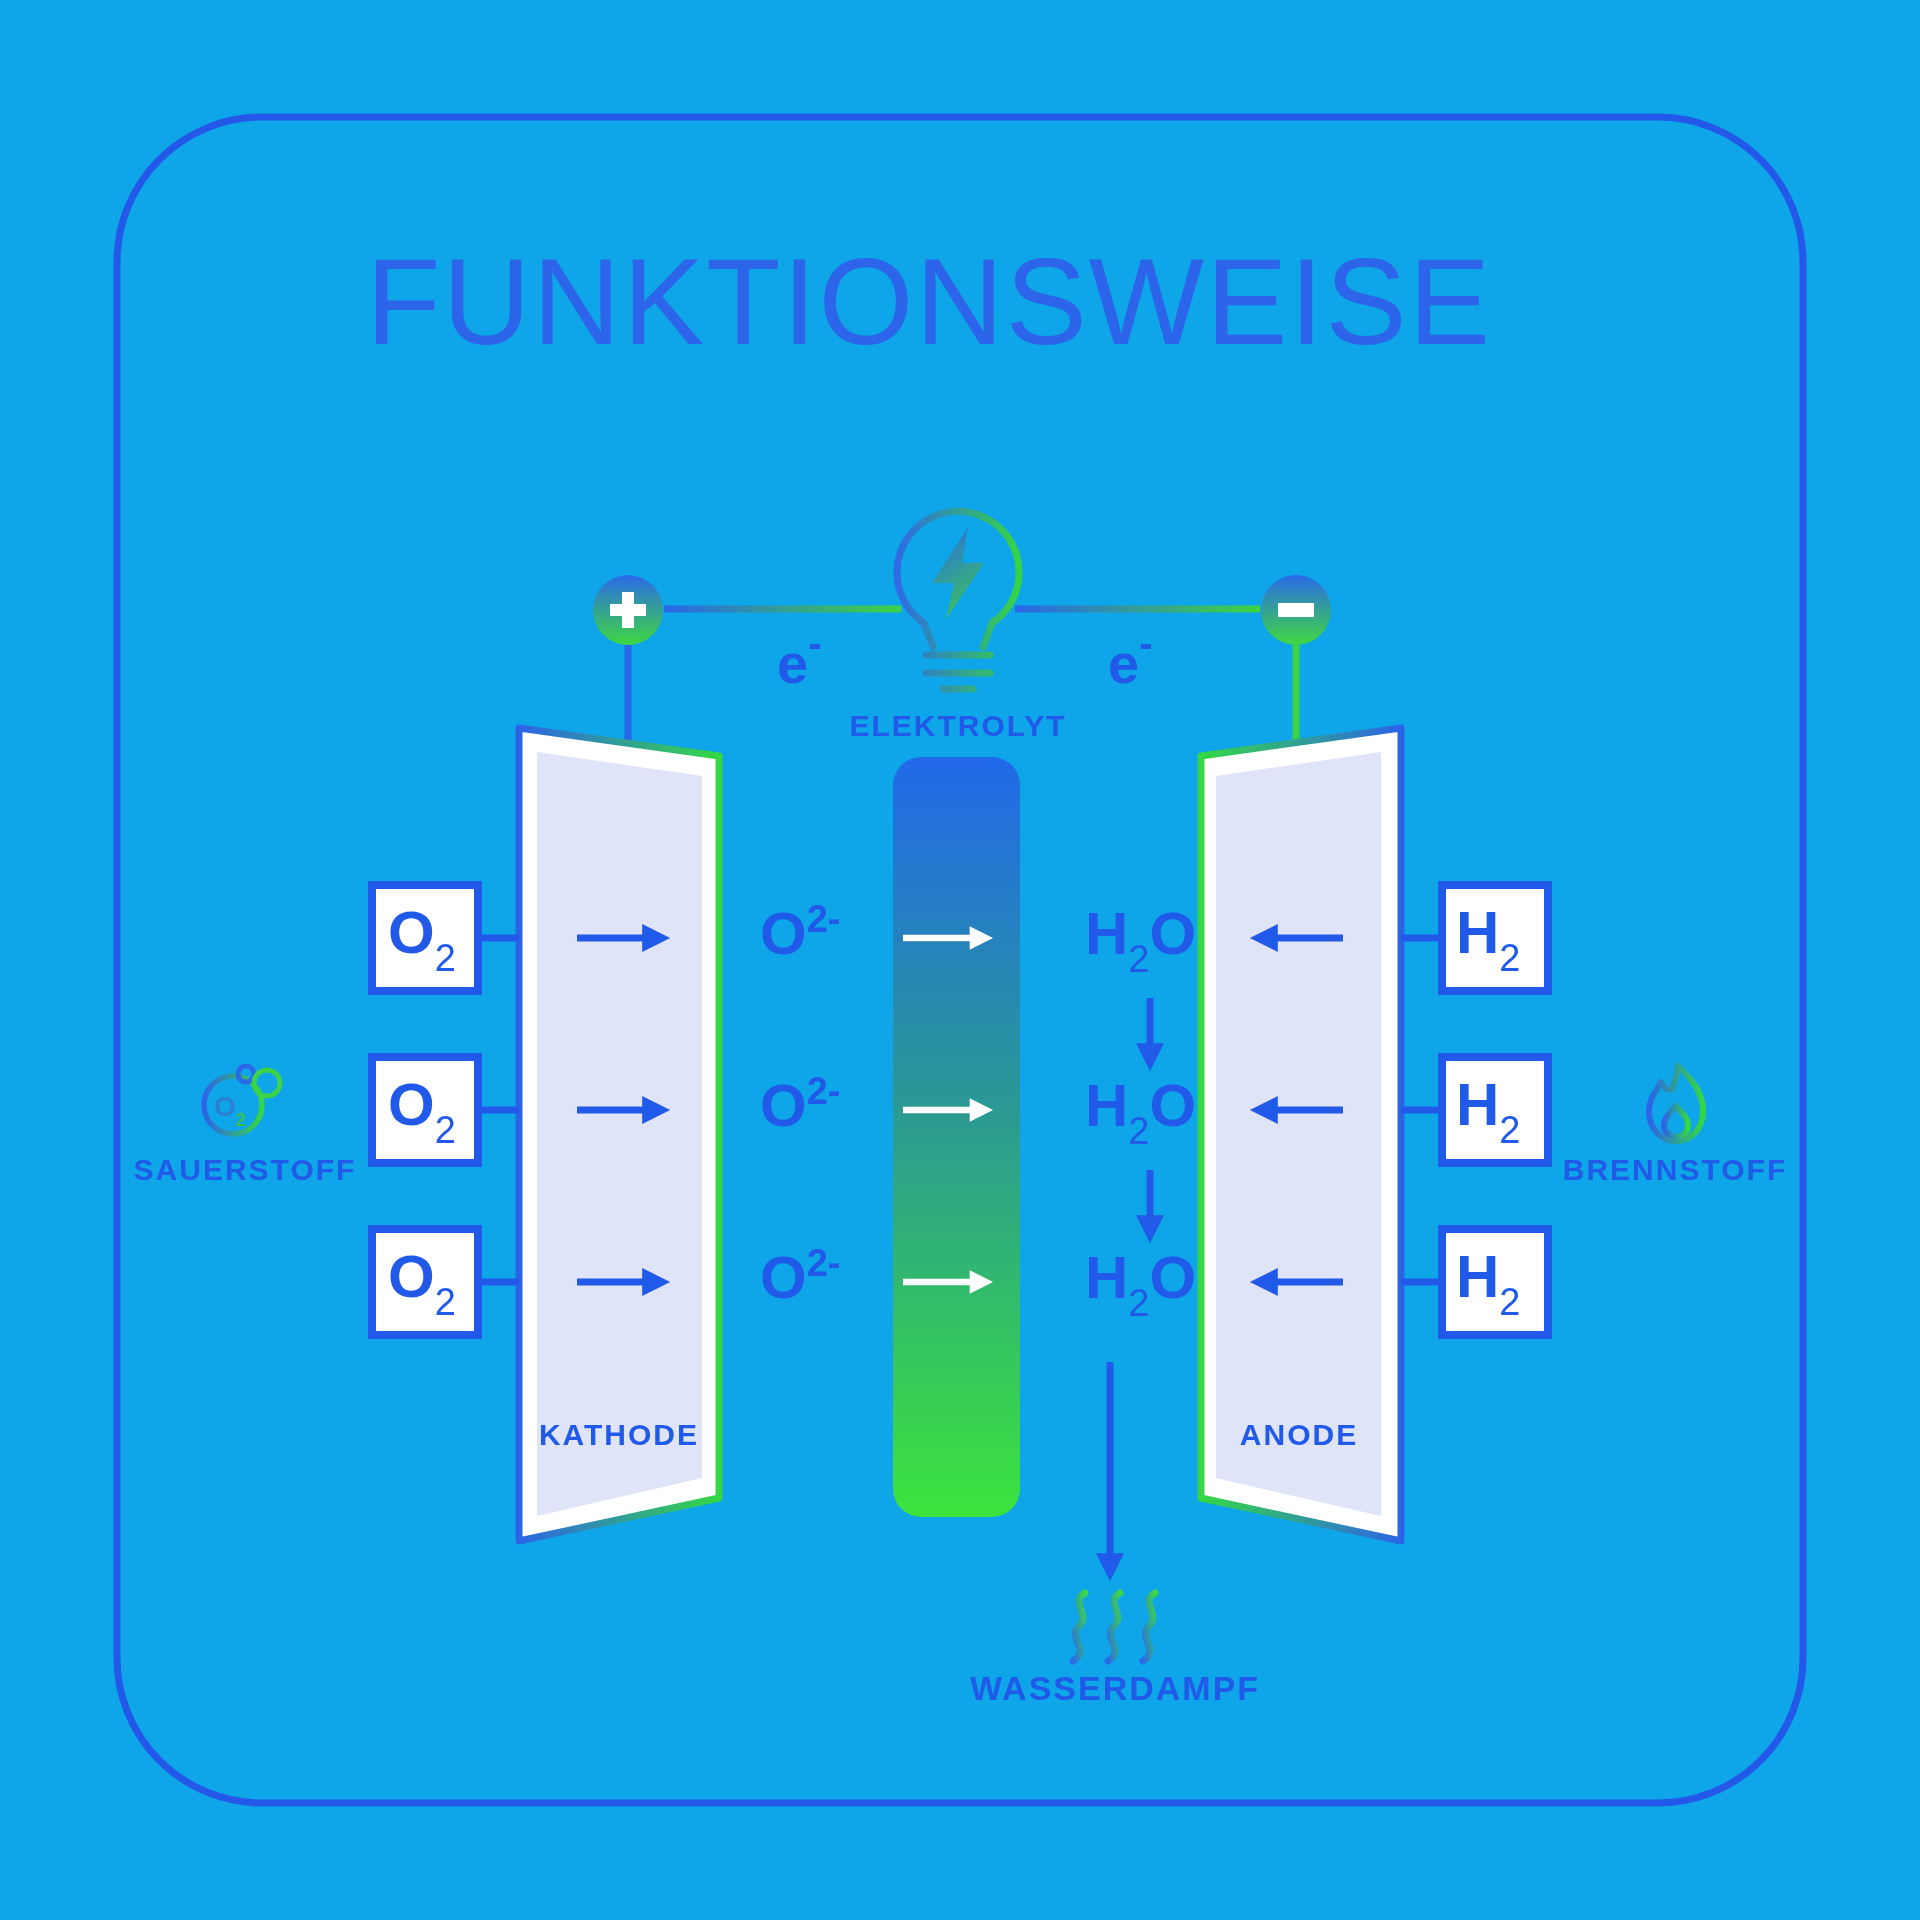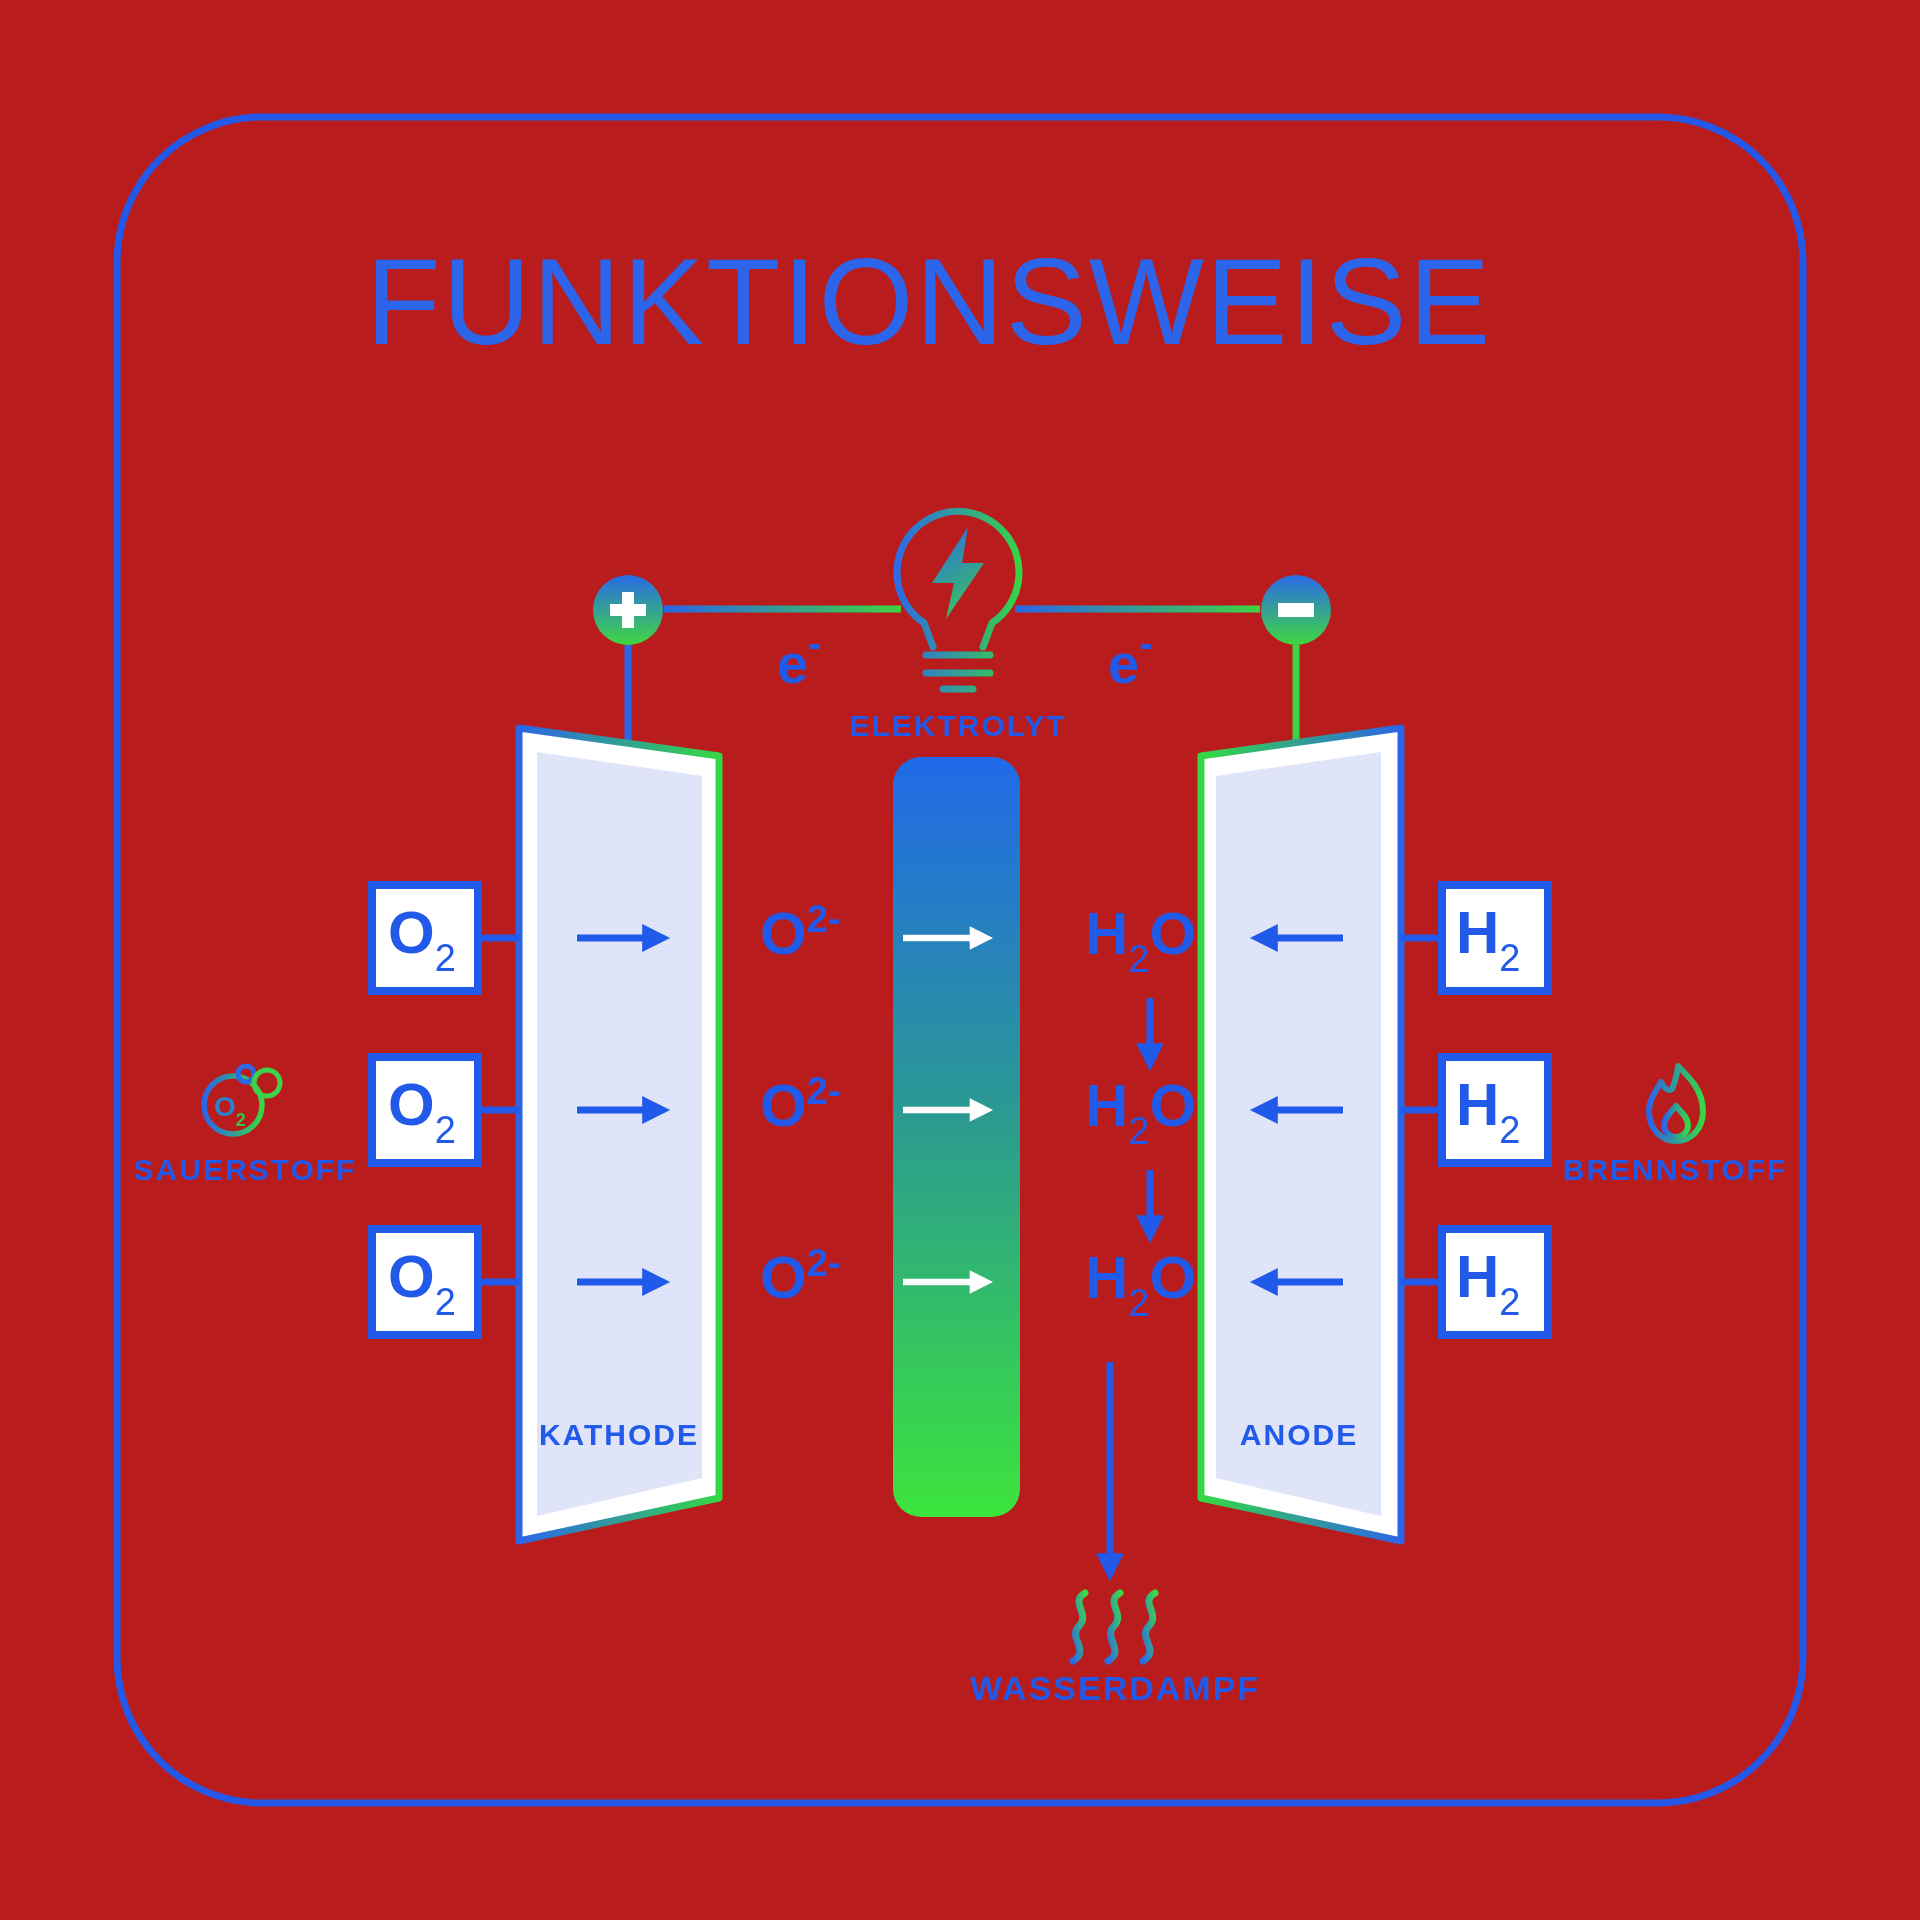--- a/index.html
+++ b/index.html
@@ -1,16 +1,16 @@
 <!DOCTYPE html>
 <html><head>
 <meta charset="utf-8">
 <style>
   html,body{margin:0;padding:0;background:#ffffff;}
-  .stage{width:1920px;height:1920px;position:relative;background:#b91c1c;}
+  .stage{width:1920px;height:1920px;position:relative;background:#0ea5e9;}
   svg text{font-family:"Liberation Sans", sans-serif;fill:#2159e8;}
   .t-title{font-size:122px;letter-spacing:2px;fill:#2c64ea;font-weight:400;}
   .t-cap{font-size:30px;font-weight:700;letter-spacing:2px;}
   .t-cap-lg{font-size:34px;font-weight:700;letter-spacing:2px;}
   .t-mol{font-size:60px;font-weight:700;}
   .t-sub{font-size:38px;}
   .t-e{font-size:56px;font-weight:700;}
   .t-esup{font-size:40px;font-weight:700;}
   .t-bub{font-size:28px;font-weight:700;fill:#2d7fd0;}
   .t-bub2{font-size:18px;font-weight:700;fill:#3cc24b;}

